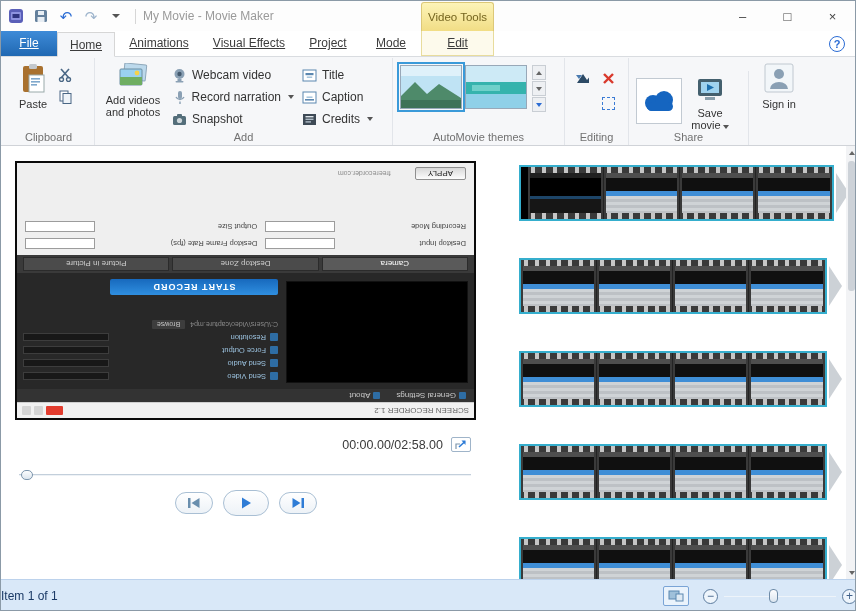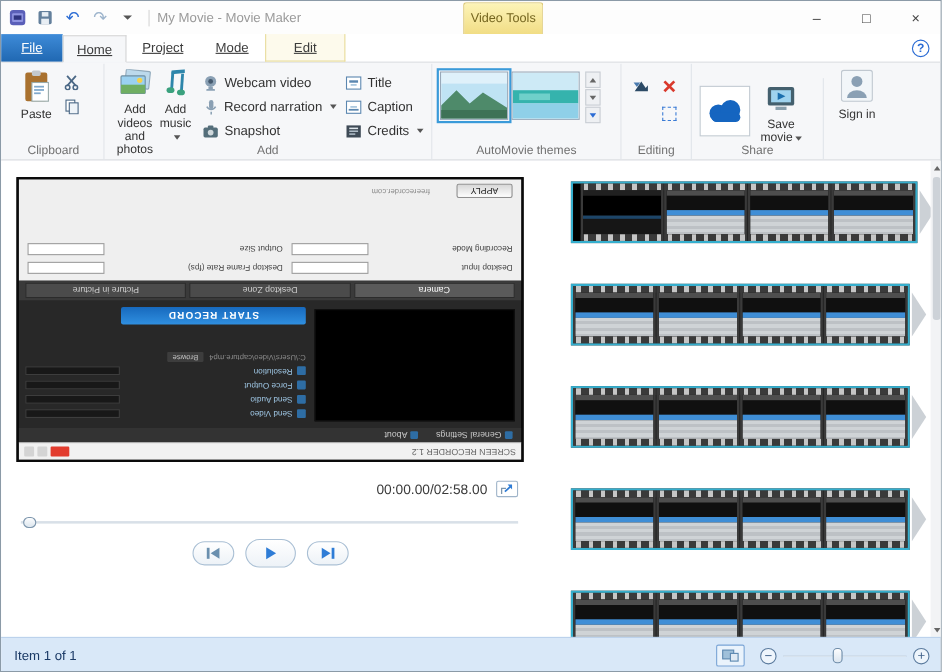--- a/index.html
+++ b/index.html
@@ -116,21 +116,21 @@
   .frame.dark .td{background:#000;height:18px;}
   .frame.dark .tb{background:#1d4568;height:3px;}
   .frame.dark .tl{background:#161616;}
   .clip-arrow{width:0;height:0;border-top:20px solid transparent;border-bottom:20px solid transparent;border-left:13px solid #ccd1d6;margin-left:2px;}
   .vscroll{position:absolute;right:0;top:0;width:11px;height:433px;background:#f2f3f5;display:flex;flex-direction:column;align-items:center;}
   .vscroll .sarr{height:13px;display:flex;align-items:center;justify-content:center;width:100%;}
   .sthumb{width:7px;height:130px;background:#cdd2d8;border-radius:3px;margin-top:2px;}
   .sarr-dn{margin-top:auto;}
 
   
-  .statusbar{position:absolute;left:0;top:578px;width:856px;height:33px;background:#d9e8f8;border-top:1px solid #bcd2ec;display:flex;align-items:center;padding:0 12px;color:#1b3a66;}
+  .statusbar{position:absolute;left:0;top:578px;width:856px;height:33px;background:#d9e8f8;border-top:1px solid #bcd2ec;display:flex;align-items:center;padding:0 0;color:#1b3a66;}
   .sb-right{margin-left:auto;display:flex;align-items:center;gap:14px;}
   .thumbsize-btn{width:26px;height:20px;border:1px solid #7aa4d6;background:#eaf3fc;border-radius:2px;display:flex;align-items:center;justify-content:center;}
   .zoomer{display:flex;align-items:center;gap:6px;}
   .zcirc{width:15px;height:15px;border-radius:50%;border:1px solid #5b7b9e;color:#40618a;display:flex;align-items:center;justify-content:center;font-size:12px;line-height:12px;background:#eef5fc;}
   .ztrack{position:relative;width:112px;height:16px;}
   .ztrack .zline{position:absolute;top:8px;left:0;width:100%;height:1px;background:#8fa8c4;border-bottom:1px solid #eef4fa;}
   .zhandle{position:absolute;top:1px;left:40%;width:9px;height:14px;border-radius:4px;background:linear-gradient(#fdfdfe,#dbe5ef);border:1px solid #6f8ca8;}
 </style>
 </head>
 <body>
@@ -165,20 +165,22 @@
     <div class="wctrl">
       <span>–</span>
       <span>□</span>
       <span>×</span>
     </div>
   </div>
 
   <div class="tabrow">
     <div class="tab file">File</div>
     <div class="tab home">Home</div>
+    <div class="tab animations">Animations</div>
+    <div class="tab veffects">Visual Effects</div>
     <div class="tab project">Project</div>
     <div class="tab view">Mode</div>
     <div class="tab edit">Edit</div>
     <div class="helpq">?</div>
   </div>
 
   <div class="ribbon">
 
     <div class="rgroup" style="width:92px;">
       <div class="bigbtn" style="width:46px;">
@@ -217,32 +219,20 @@
       <div class="bigbtn" style="width:62px;">
         <span>
           <svg width="30" height="26">
               <rect x="6" y="1" width="22" height="16" rx="1" fill="#bcd9ec" stroke="#8fa8ba" transform="rotate(6 17 9)"></rect>
               <rect x="2" y="6" width="22" height="16" rx="1" fill="#9ad1f0" stroke="#6d8ea2"></rect>
               <rect x="2" y="14" width="22" height="8" fill="#6fae62"></rect>
               <circle cx="19" cy="10" r="2.4" fill="#f6d24a"></circle>
             </svg>
         </span>
         <span class="blab">Add videos and photos</span>
-      </div>
-      <div class="bigbtn" style="width:44px;">
-        <span>
-          <svg width="24" height="26">
-              <rect x="8" y="2" width="2.6" height="15" fill="#2e86ab" transform="skewX(-4)"></rect>
-              <rect x="17" y="4" width="2.6" height="15" fill="#2e86ab" transform="skewX(-4)"></rect>
-              <rect x="8" y="2" width="12" height="3.4" fill="#2e86ab" transform="skewY(-6)"></rect>
-              <ellipse cx="7" cy="19" rx="3.6" ry="2.6" fill="#3aa17e"></ellipse>
-              <ellipse cx="16.5" cy="21" rx="3.6" ry="2.6" fill="#3aa17e"></ellipse>
-            </svg>
-        </span>
-        <span class="blab"><span>Add music</span><span class="cg"></span></span>
       </div>
       <div class="smallcol" style="width:122px;">
         <span class="smallbtn">
           <svg width="15" height="15">
               <circle cx="7.5" cy="6" r="5" fill="#8aa0b4"></circle>
               <circle cx="7.5" cy="6" r="2.2" fill="#44596e"></circle>
               <rect x="5.5" y="11" width="4" height="2" fill="#8aa0b4"></rect>
               <rect x="3.5" y="13" width="8" height="1.6" rx="0.8" fill="#8aa0b4"></rect>
             </svg>
           <span>Webcam video</span>

